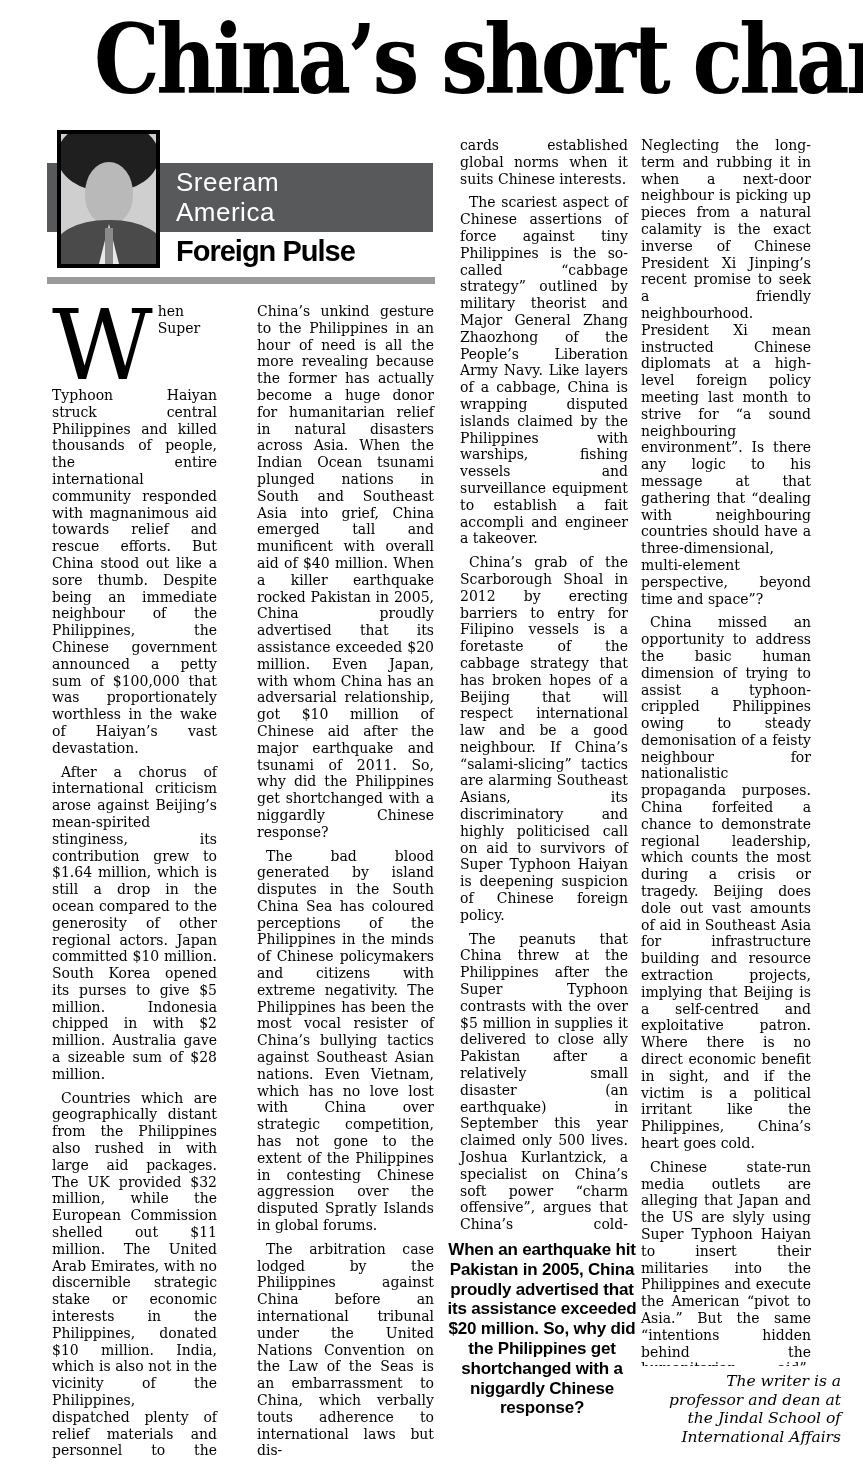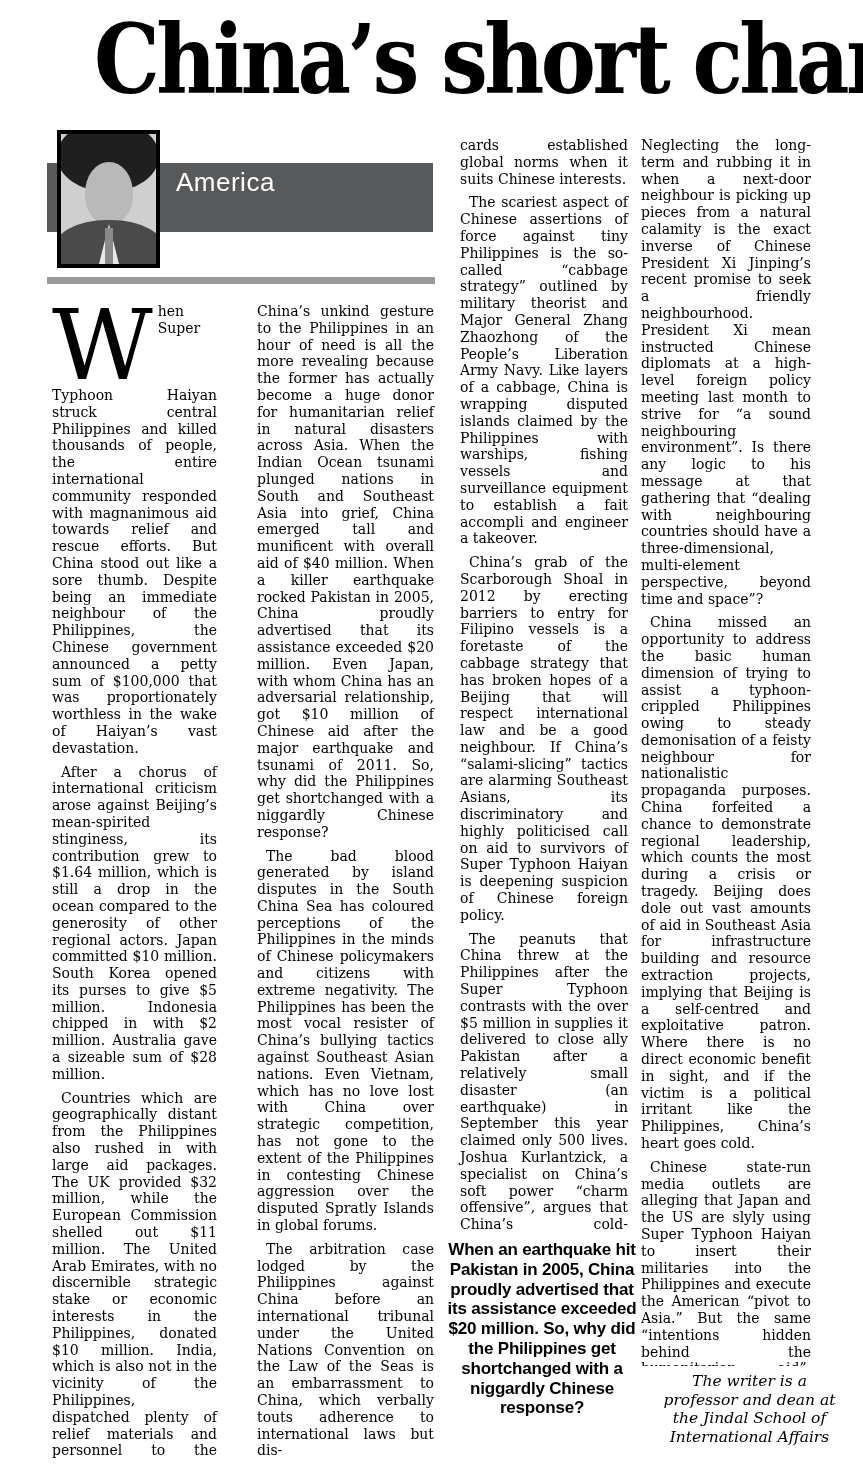--- a/index.html
+++ b/index.html
@@ -84,44 +84,46 @@
     font-weight:bold;
     font-size:17px;line-height:19.8px;
     text-align:center;
     letter-spacing:-0.2px;
   }
   
   .writer-credit{
     position:absolute;left:658px;top:1372px;width:183px;
     font-style:italic;
     font-size:15.5px;line-height:18.5px;
-    text-align:center;
+    text-align:right;
   }
 </style>
 </head>
 <body>
 
 <div class="page">
 
   <div class="headline">China’s short change</div>
 
   <div class="byline-band"></div>
 
   <div class="author-photo">
     <div class="photo-hair"></div>
     <div class="photo-face"></div>
     <div class="photo-suit"></div>
     <div class="photo-shirt"></div>
     <div class="photo-tie"></div>
   </div>
 
   <div class="author-name">
+    <div>Sreeram</div>
     <div>America</div>
   </div>
 
+  <div class="column-title">Foreign Pulse</div>
 
   <div class="divider-bar"></div>
 
   <div class="col col-1">
     <p>
       <span class="dropcap">W</span><span>hen Super Typhoon Haiyan struck central Philippines and killed thousands of people, the entire international community responded with magnanimous aid towards relief and rescue efforts. But China stood out like a sore thumb. Despite being an immediate neighbour of the Philippines, the Chinese government announced a petty sum of $100,000 that was proportionately worthless in the wake of Haiyan’s vast devastation.</span>
     </p>
     <p>After a chorus of international criticism arose against Beijing’s mean-spirited stinginess, its contribution grew to $1.64 million, which is still a drop in the ocean compared to the generosity of other regional actors. Japan committed $10 million. South Korea opened its purses to give $5 million. Indonesia chipped in with $2 million. Australia gave a sizeable sum of $28 million.</p>
     <p>Countries which are geographically distant from the Philippines also rushed in with large aid packages. The UK provided $32 million, while the European Commission shelled out $11 million. The United Arab Emirates, with no discernible strategic stake or economic interests in the Philippines, donated $10 million. India, which is also not in the vicinity of the Philippines, dispatched plenty of relief materials and personnel to the epicentre of the disaster in Tacloban. Last, but not least, the United States pledged $20 million.</p>
     <p>Why did China behave with obnoxious miserliness towards the Philippines when everyone else came out with maximum possible solidarity for human suffering? Does China not have a heart? And what</p>

